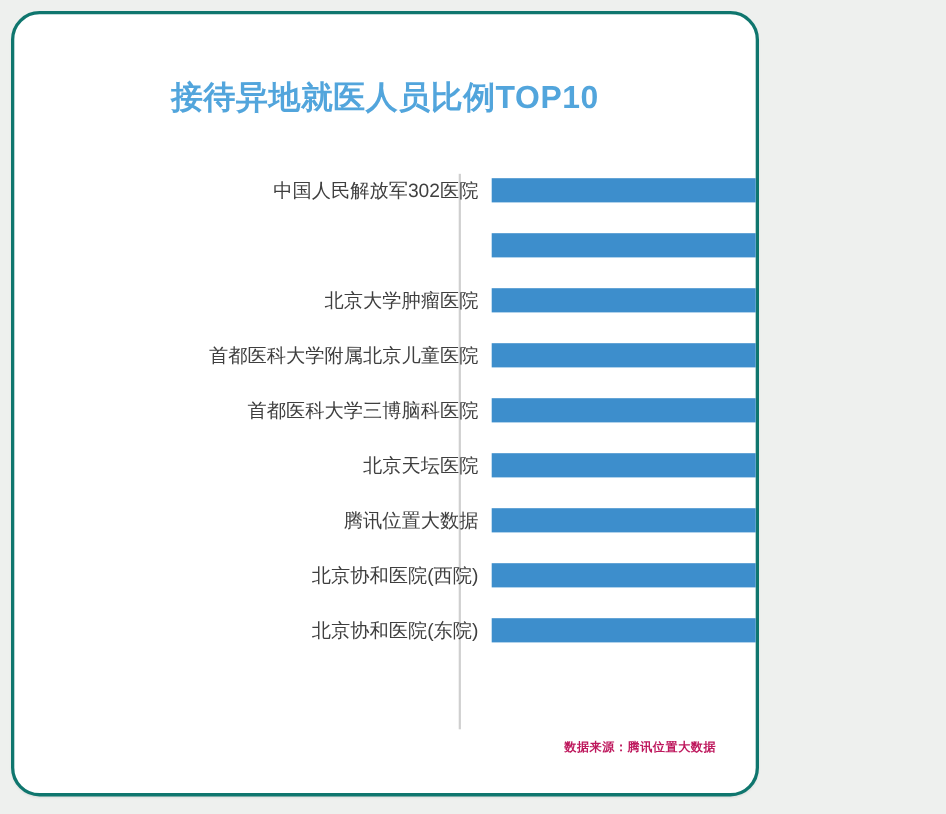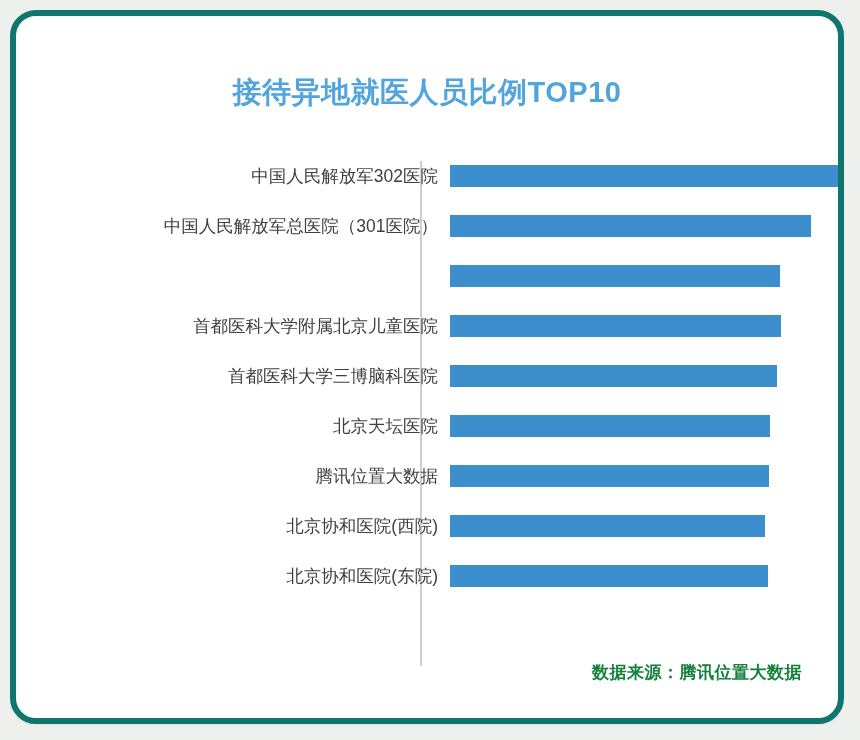--- a/index.html
+++ b/index.html
@@ -11,24 +11,24 @@
     height: 740px;
     background: #eef0ee;
     font-family: "Liberation Sans", "DejaVu Sans", sans-serif;
     overflow: hidden;
   }
 
   .card {
     position: absolute;
     left: 10px;
     top: 10px;
-    width: 834px;
+    width: 680px;
     height: 714px;
     background: #ffffff;
-    border: 6px solid #0f766e;
+    border: 3px solid #0f766e;
     border-radius: 26px;
     box-sizing: border-box;
     box-shadow: 0 1px 2px rgba(0,0,0,0.06);
     overflow: hidden;
   }
 
   .chart-title {
     position: absolute;
     left: 0;
     right: 0;
@@ -97,49 +97,49 @@
     left: 0;
     top: 14px;
     height: 22px;
     background: #3d8ecc;
   }
 
   .source-note {
     position: absolute;
     right: 36px;
     bottom: 34px;
-    font-size: 17px;
+    font-size: 11px;
     font-weight: bold;
-    color: #15803d;
+    color: #be185d;
     letter-spacing: 0.5px;
   }
 </style>
 </head>
 <body>
 
 <div class="card">
 
   <div class="chart-title">接待异地就医人员比例TOP10</div>
 
   <div class="plot">
     <div class="axis-line"></div>
     <div class="rows">
         <div class="row">
           <div class="cat-label">中国人民解放军302医院</div>
           <div class="bar-track">
             <div class="bar" style="width: 403px; background: rgb(61, 142, 204);"></div>
           </div>
         </div>
         <div class="row">
-          <div class="cat-label">中国人民解放军总医院（301医院）</div>
           <div class="bar-track">
             <div class="bar" style="width: 361px; background: rgb(61, 142, 204);"></div>
           </div>
         </div>
         <div class="row">
+          <div class="cat-label">北京大学肿瘤医院</div>
           <div class="bar-track">
             <div class="bar" style="width: 330px; background: rgb(61, 142, 204);"></div>
           </div>
         </div>
         <div class="row">
           <div class="cat-label">首都医科大学附属北京儿童医院</div>
           <div class="bar-track">
             <div class="bar" style="width: 331px; background: rgb(61, 142, 204);"></div>
           </div>
         </div>

